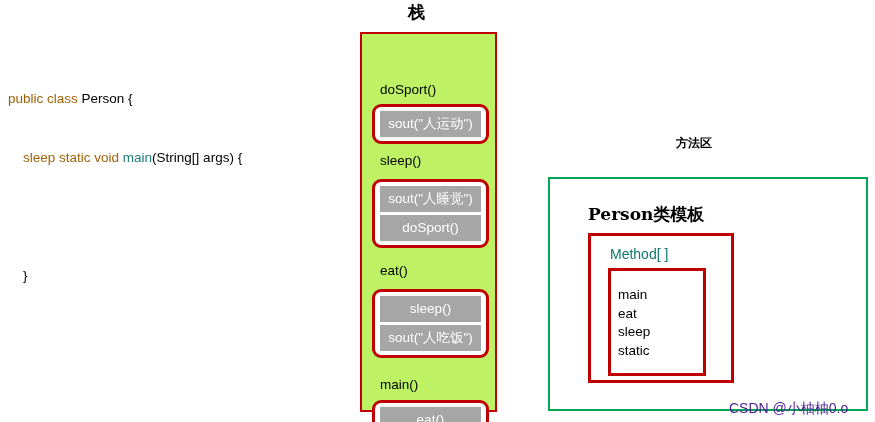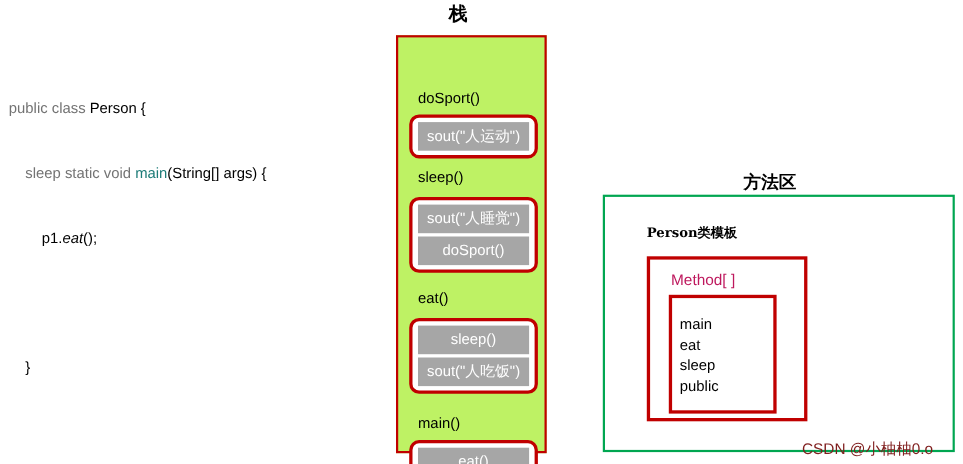--- a/index.html
+++ b/index.html
@@ -13,34 +13,34 @@
   .stage{position:relative;width:875px;height:422px;}
 
   
   #code-panel{
     position:absolute;left:8px;top:50px;width:340px;
     font-size:13.5px;line-height:19.6px;
     color:#000;
     white-space:pre;
   }
   .cl{display:block;height:19.6px;}
-  .kw{color:#737373;}
+  .kw{color:#a16207;}
   .mth{color:#1d7c78;}
   .it{font-style:italic;}
 
   
   .zh-title{
     position:absolute;
     font-family:"DejaVu Serif","Liberation Serif",serif;
     font-weight:bold;color:#000;
   }
   #stack-title{left:408px;top:1px;font-size:17px;}
-  #method-area-title{left:676px;top:156px;font-size:16px;}
+  #method-area-title{left:676px;top:135px;font-size:12px;}
   #class-template-title{
-    position:absolute;left:588px;top:203px;font-size:12px;
+    position:absolute;left:588px;top:203px;font-size:17px;
     font-family:"DejaVu Serif","Liberation Serif",serif;font-weight:bold;color:#000;
   }
 
   
   #stack-box{
     position:absolute;left:360px;top:32px;width:137px;height:380px;
     border:2px solid #c00000;box-sizing:border-box;background:#bef264;
   }
   .frame-label{
     position:absolute;left:18px;font-size:13.5px;color:#000;
@@ -72,48 +72,47 @@
   
   #method-area-box{
     position:absolute;left:548px;top:177px;width:320px;height:234px;
     border:2px solid #00a651;box-sizing:border-box;background:#fff;
   }
   #class-template-box{
     position:absolute;left:588px;top:233px;width:146px;height:150px;
     border:3px solid #c00000;box-sizing:border-box;background:#fff;
   }
   #method-array-label{
-    position:absolute;left:610px;top:246px;font-size:14px;color:#be185d;
+    position:absolute;left:610px;top:246px;font-size:14px;color:#0f766e;
   }
   #method-array-box{
     position:absolute;left:608px;top:268px;width:98px;height:108px;
     border:3px solid #c00000;box-sizing:border-box;background:#fff;
   }
   #method-list{
     position:absolute;left:618px;top:286px;
     font-size:13.5px;line-height:18.5px;color:#000;
   }
   #method-list div{height:18.5px;}
 
   #watermark{
     position:absolute;left:729px;top:400px;
-    font-size:14px;color:#7f1d1d;
+    font-size:14px;color:#4c1d95;
     font-family:"Liberation Sans","DejaVu Sans",sans-serif;
     white-space:nowrap;
   }
 </style>
 </head>
 <body>
 
 <div class="stage">
 
   <div id="code-panel">
     <span class="cl"><span class="kw">public class</span> Person {</span>
     <span class="cl">    <span class="kw">sleep static void</span> <span class="mth">main</span>(String[] args) {</span>
-    <span class="cl">        p1.<span class="it">eat</span>();</span>
     <span class="cl"> </span>
     <span class="cl">    }</span>
     
     
     
     
     
     
     
     
@@ -160,18 +159,18 @@
   <div id="class-template-box"></div>
 
   <div id="method-array-label">Method[ ]</div>
 
   <div id="method-array-box"></div>
 
   <div id="method-list">
     <div>main</div>
     <div>eat</div>
     <div>sleep</div>
-    <div>public</div>
+    <div>static</div>
   </div>
 
   <div id="watermark">CSDN @小柚柚0.o</div>
 
 </div>
 
 </body></html>

